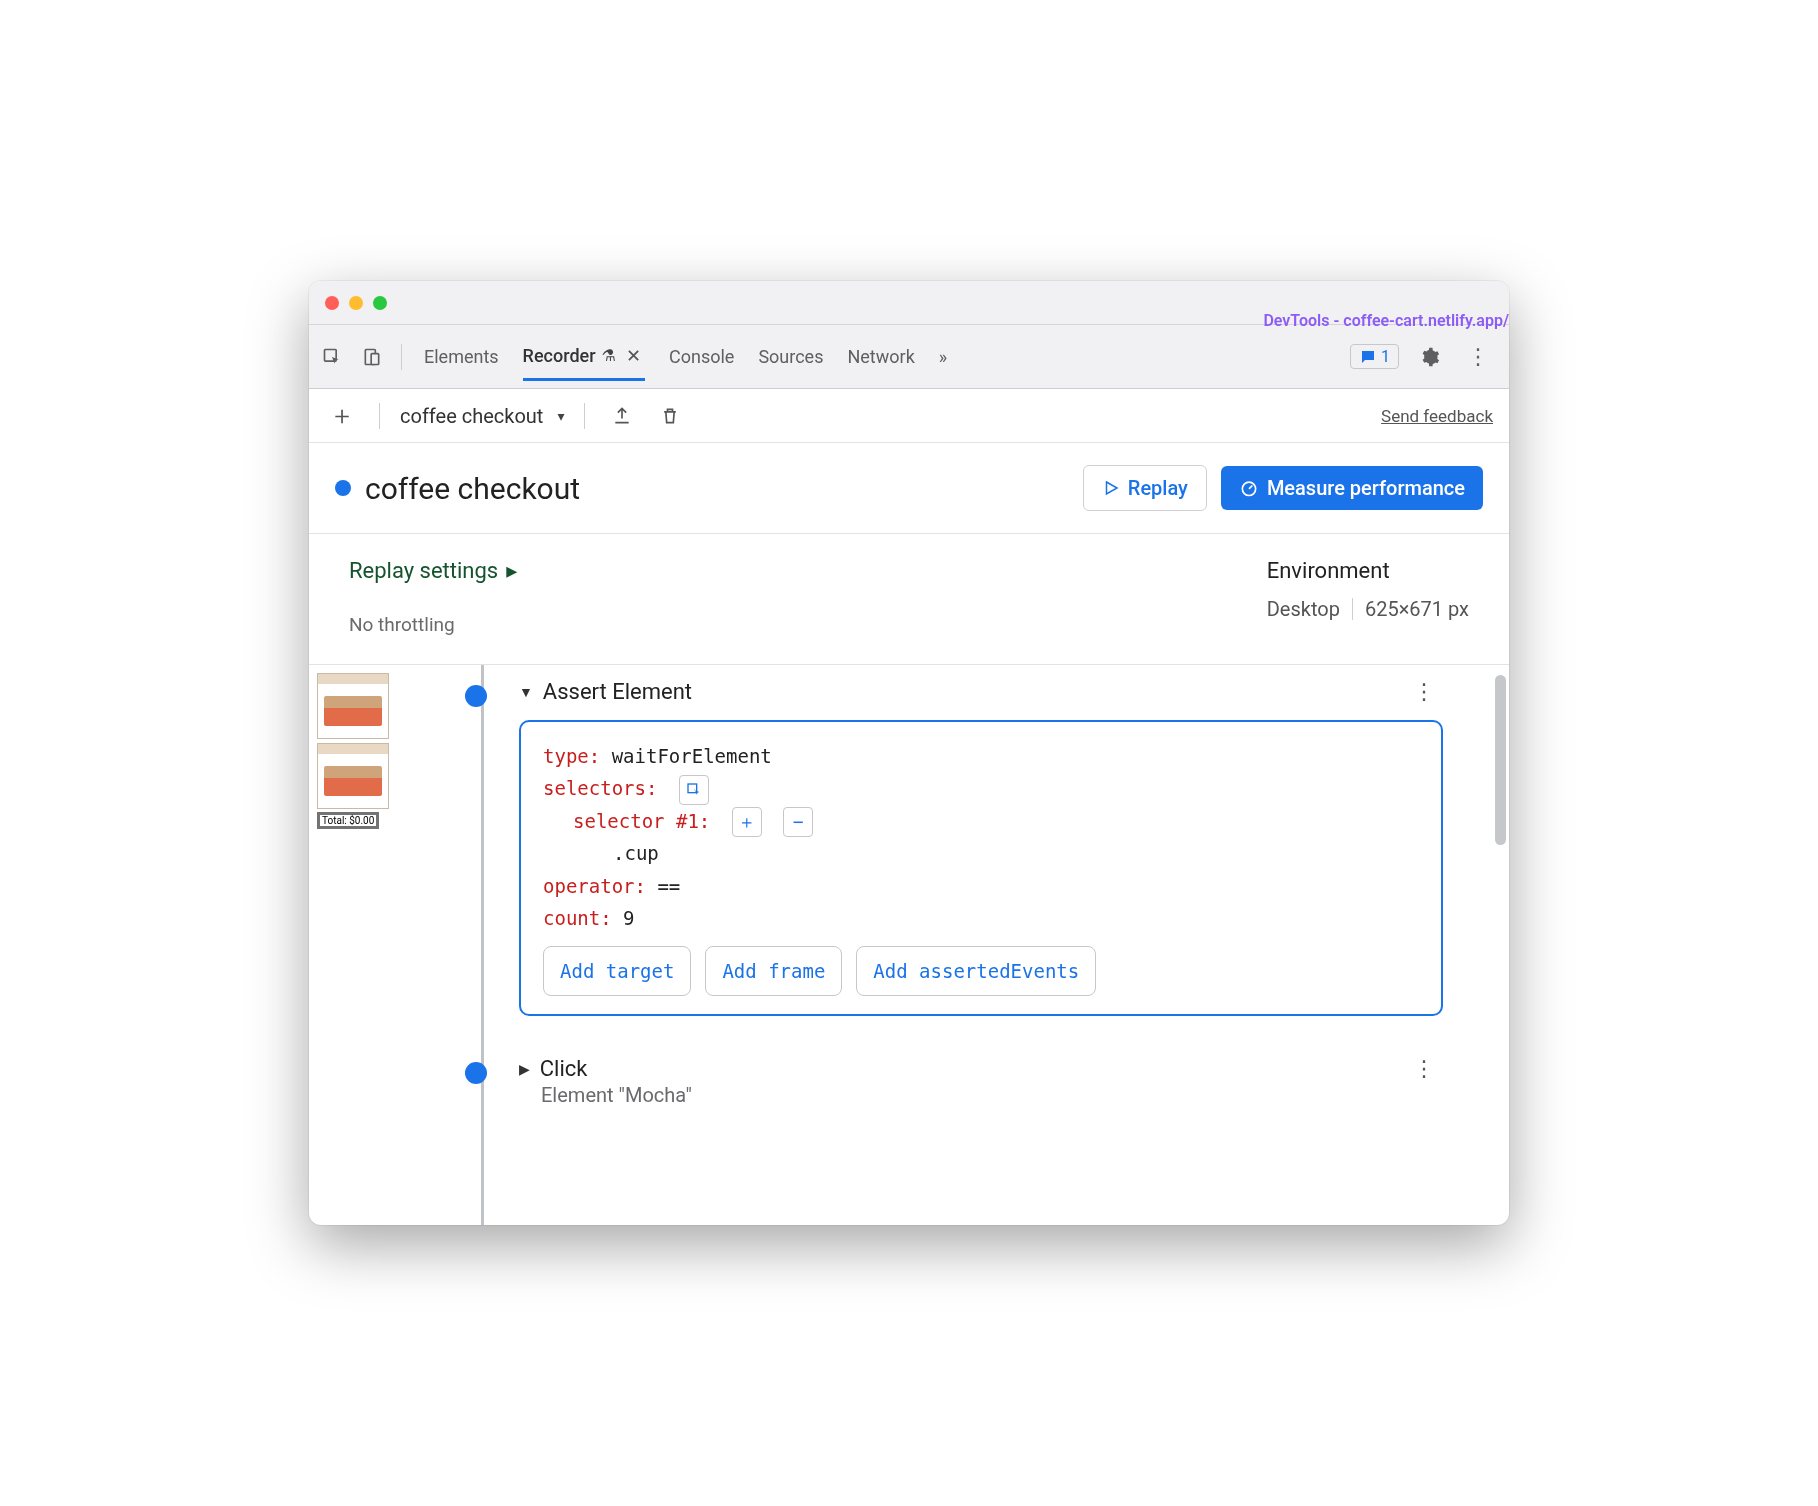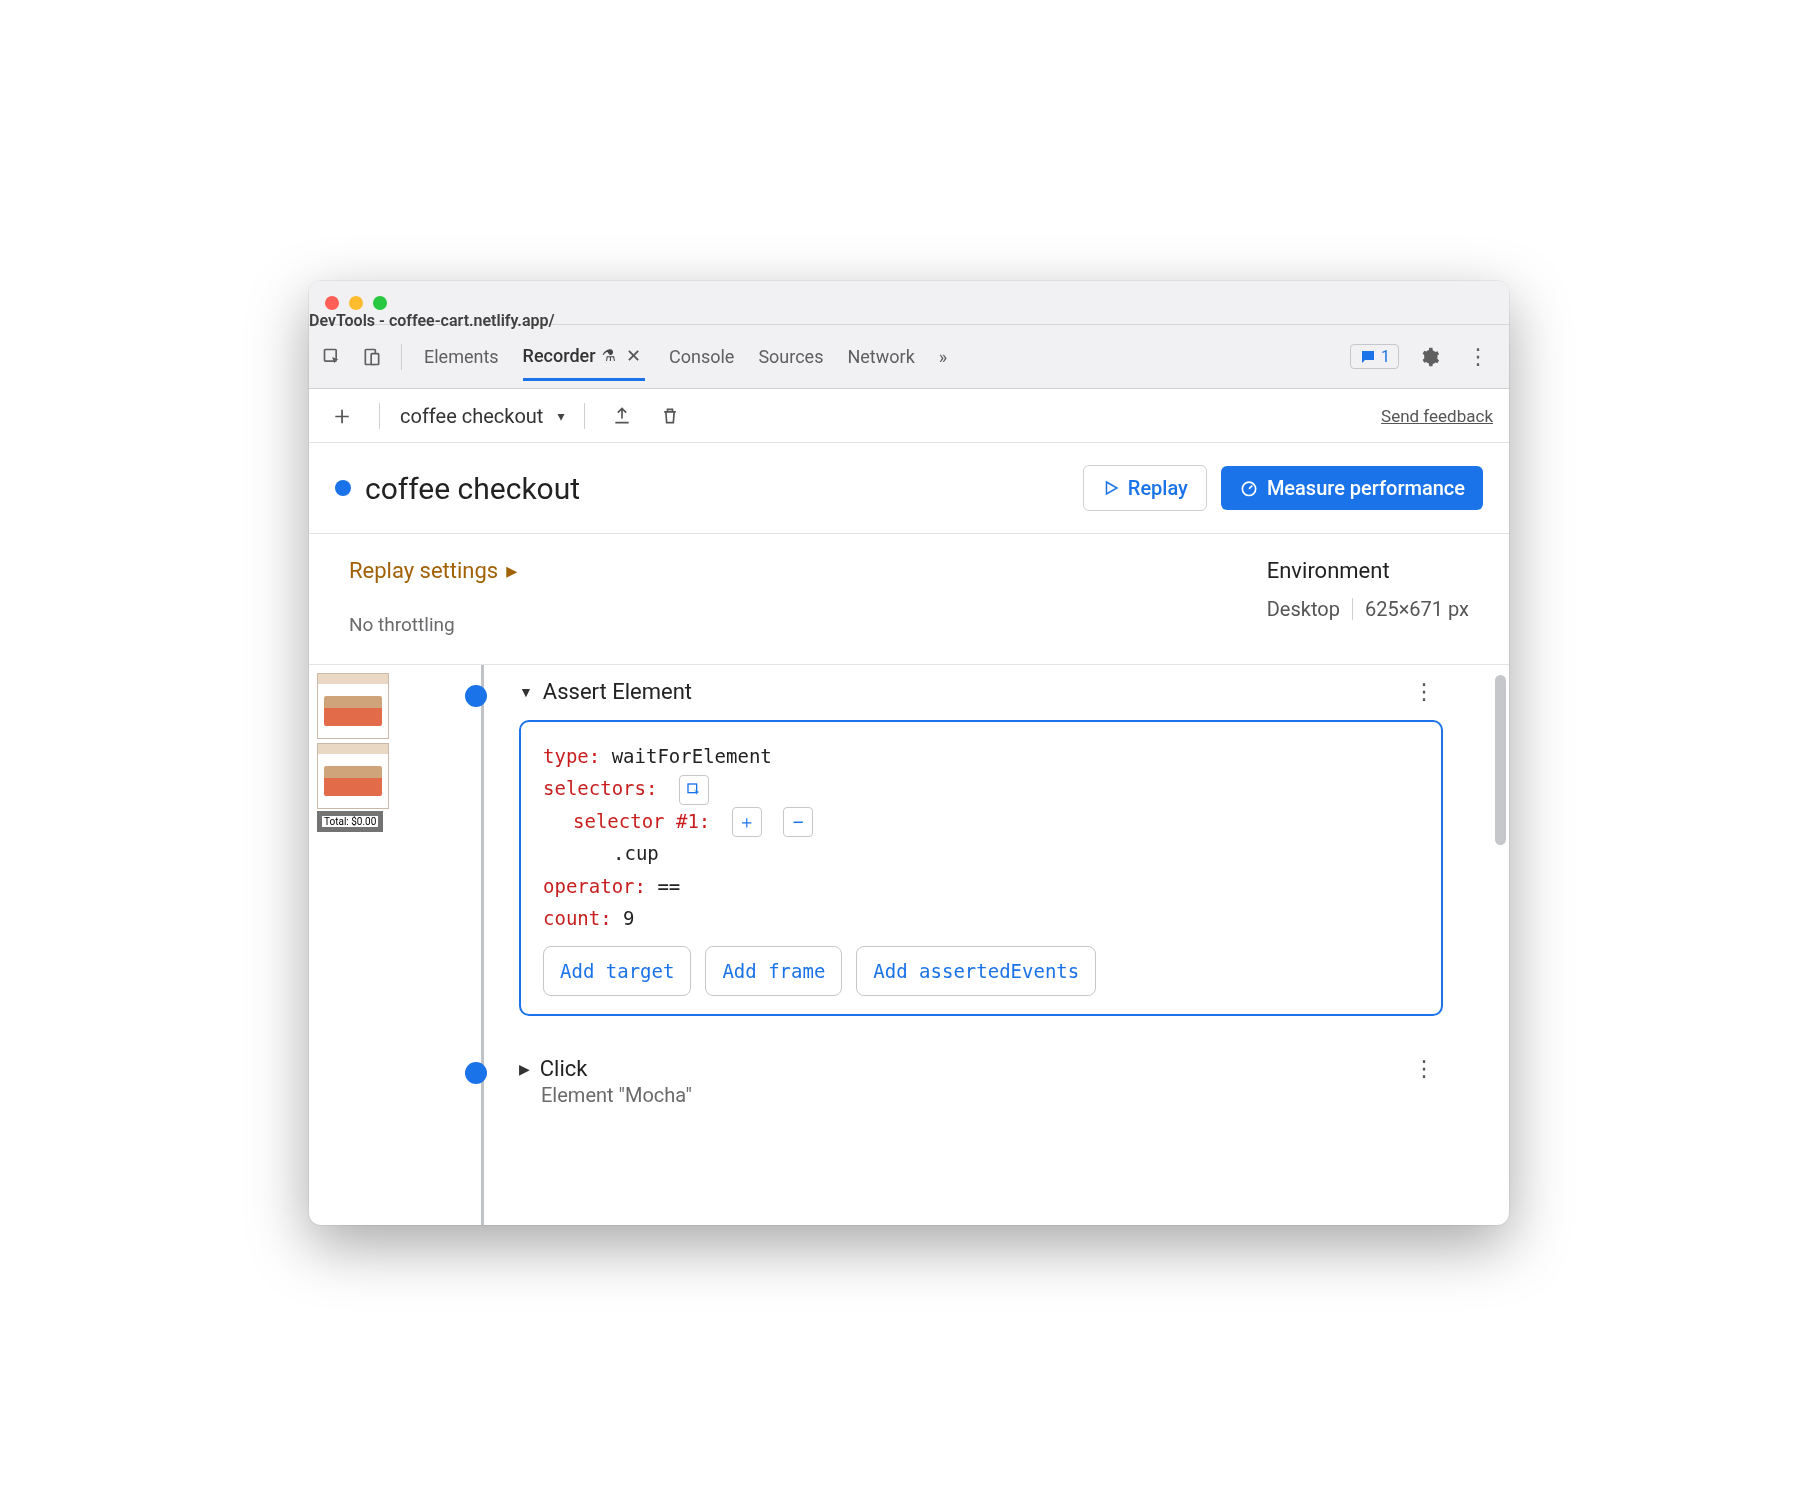--- a/index.html
+++ b/index.html
@@ -27,22 +27,22 @@
     border-bottom: 1px solid #d6d6d8;
     padding: 0 16px;
     position: relative;
   }
   .traffic { display: flex; gap: 10px; }
   .dot { width: 14px; height: 14px; border-radius: 50%; }
   .dot.red { background:#ff5f57; }
   .dot.yellow { background:#febc2e; }
   .dot.green { background:#28c840; }
   .title-text {
-    position: absolute; left:0; right:0; text-align:left;
-    font-weight:600; font-size:16px; color:#404040;margin-top:36px;
+    position: absolute; left:0; right:0; text-align:right;
+    font-weight:600; font-size:16px; color:#8b5cf6;margin-top:36px;
   }
   .tabbar {
     display:flex; align-items:center; height:64px;
     background:#f1f1f3; border-bottom:1px solid #cfcfd2;
     padding: 0 6px; gap: 6px;
   }
   .toolbtn { width:34px; height:34px; display:flex;align-items:center;justify-content:center;border-radius:4px; }
   .toolbtn svg { width:20px; height:20px; }
   .divider-v { width:1px; height:26px; background:#cfcfd2; margin:0 6px; }
   .tabs { display:flex; gap:24px; margin-left:10px; font-size:18px; color:#5f5f5f; flex:1; align-items:center; }
@@ -76,41 +76,41 @@
     display:inline-flex; align-items:center; gap:8px;
     border-radius:6px; font-size:20px; font-weight:500;
     padding:10px 18px; cursor:pointer;justify-content:center;
   }
   .btn-outline { border:1px solid #d0d0d4; color:#1a73e8; background:#fff; }
   .btn-primary { background:#1a73e8; color:#fff; }
   .settings-row {
     display:flex; padding:24px 40px 28px 40px;
     border-bottom:1px solid #e3e3e6; justify-content:space-between;
   }
-  .settings-left .label { font-size:22px; color:#a16207; display:flex;align-items:center;gap:8px; }
+  .settings-left .label { font-size:22px; color:#14532d; display:flex;align-items:center;gap:8px; }
   .settings-left .sub { font-size:19px; color:#6a6a6d; margin-top:30px; }
   .settings-right { text-align:left; }
   .settings-right .label { font-size:22px; color:#222; }
   .env-sub { font-size:20px; color:#555; margin-top:14px; display:flex; gap:12px; align-items:center;}
   .env-sub .sep { width:1px; height:22px; background:#cfcfd2; }
   .content-area { display:flex; position:relative; height:560px; overflow:hidden; }
   .thumbnails {
     width:160px; padding:8px; display:flex; flex-wrap:wrap; gap:4px;
     align-content:flex-start;
   }
   .thumb {
     width:72px; height:66px; border:1px solid #c9b9a8;
     background:linear-gradient(#e9d9c4 0 16%, #fff 16% 100%);
     position:relative;
   }
   .thumb::after {
     content:""; position:absolute; left:6px; right:6px; top:22px; height:30px;
     background:linear-gradient(#cfa47a 0 40%, #e26b4a 40% 100%); border-radius:2px;
   }
-  .total-box { font-size:10px; border:5px solid #737373; padding:0 2px; display:inline-block; margin-top:2px; }
+  .total-box { font-size:10px; border:3px solid #737373; padding:0 2px; display:inline-block; margin-top:2px; }
   .timeline-col {
     position:relative; flex:1; padding:14px 40px 40px 50px;
   }
   .timeline-line {
     position:absolute; left:12px; top:0; bottom:0; width:3px; background:#bfc2c7;
   }
   .step { position:relative; margin-bottom:26px; }
   .step-dot {
     position:absolute; left:-54px; top:6px; width:22px; height:22px;
     border-radius:50%; background:#1a73e8;

